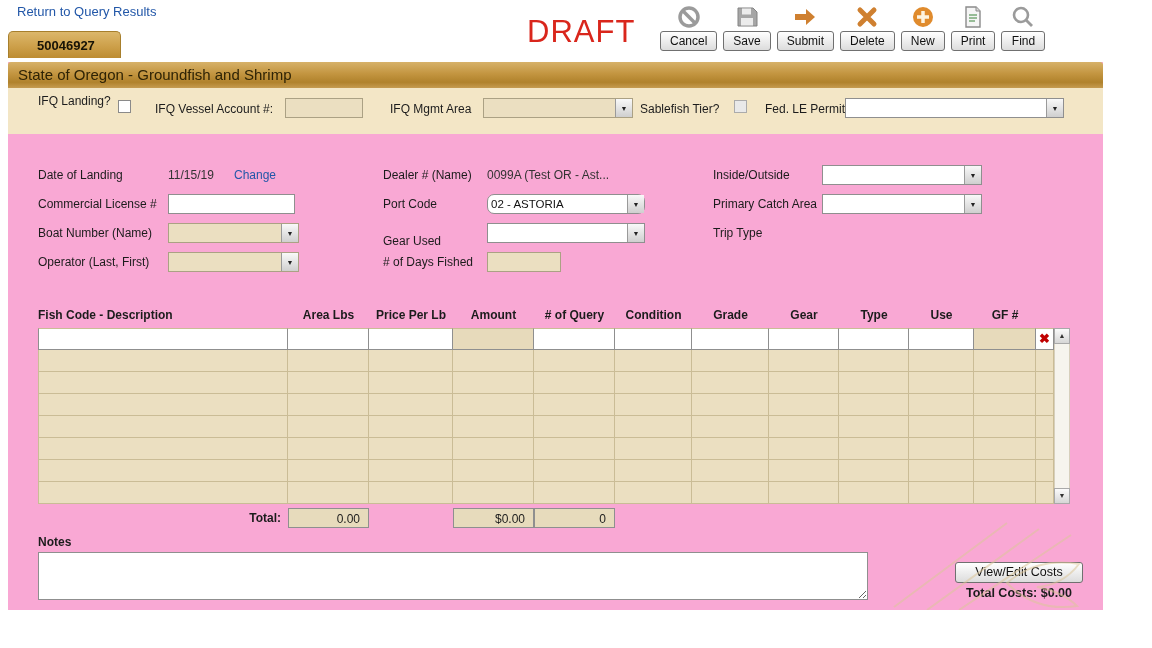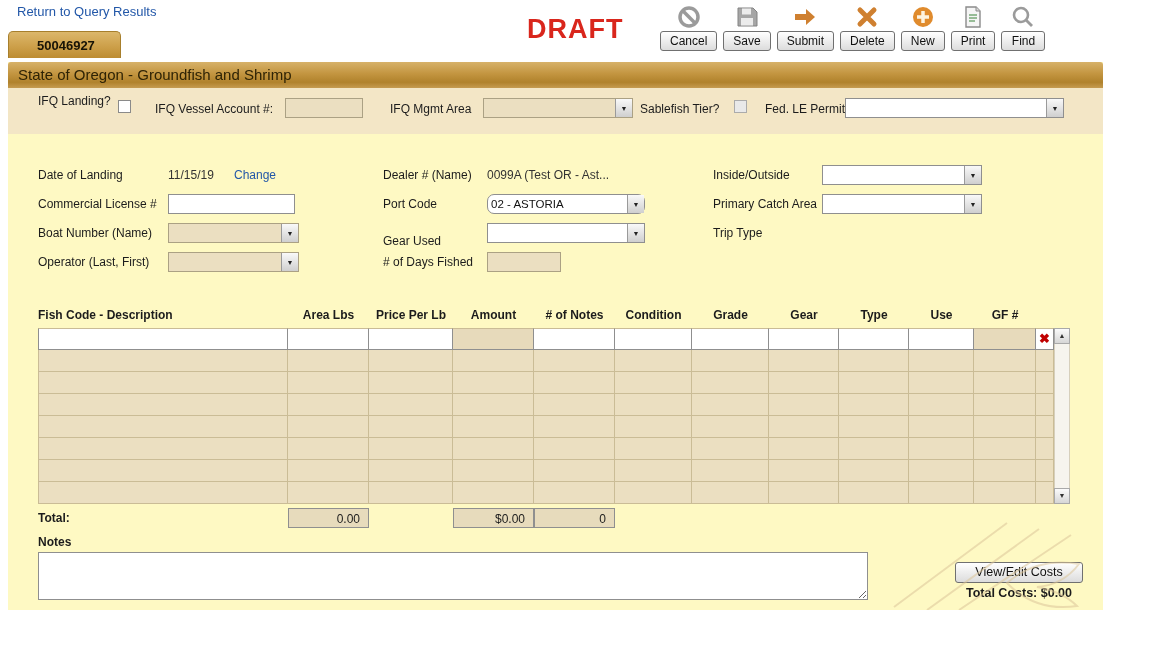--- a/index.html
+++ b/index.html
@@ -9,31 +9,31 @@
 
   .lbl { position:absolute; font-size:12px; color:#1c1c1c; white-space:nowrap; }
   .link { color:#2257a8; cursor:pointer; text-decoration:none;margin-left:12px; }
 
   
   .return-link { position:absolute; left:5px; top:4px; font-size:13px; }
   .tab { position:absolute; left:8px; top:31px; width:113px; height:27px;
          background:linear-gradient(180deg,#dcb76b 0%,#cda04a 55%,#bd8c32 100%);
          border:1px solid #a77f2c; border-bottom:none; border-radius:5px 5px 0 0;
          font-weight:bold; font-size:13px; color:#171306; line-height:27px; padding-left:28px; }
-  .draft { position:absolute; left:527px; top:14px; font-size:27px; font-weight:bold; color:#d9261c; letter-spacing:1px; }
+  .draft { position:absolute; left:527px; top:14px; font-size:31px; font-weight:normal; color:#d9261c; letter-spacing:1px; }
 
   .toolbar { position:absolute; left:660px; top:5px; display:flex; gap:6px; }
   .titem { display:flex; flex-direction:column; align-items:center; gap:2px; }
   .ticon { width:24px; height:24px; display:block; cursor:pointer; }
   .tbtn { display:block; min-width:44px; text-align:center; border:1px solid #707070; border-radius:3px;
           background:linear-gradient(180deg,#ffffff,#dcdcdc); font-size:12px; color:#111;
           padding:2px 9px; cursor:pointer; }
 
   
-  .content { position:absolute; left:8px; top:62px; width:1095px; height:548px; background:#fef9c3; }
+  .content { position:absolute; left:8px; top:62px; width:1095px; height:548px; background:#f9a8d4; }
   .titlebar { position:absolute; left:0; top:0; width:100%; height:26px;
               background:linear-gradient(180deg,#d7b269 0%,#c39540 45%,#b0822c 78%,#c59b50 100%);
               border-radius:3px 3px 0 0; font-size:15px; color:#2e2305; line-height:26px; padding-left:10px; }
   .ifq-strip { position:absolute; left:0; top:26px; width:100%; height:46px; background:#f3e6c6; }
 
   .inputbox { position:absolute; height:20px; background:#fff; border:1px solid #8f8f8f; }
   .inputbox.disabled { background:#ebdfc1; border-color:#aba184; }
   .checkbox { position:absolute; width:13px; height:13px; background:#fff; border:1px solid #8a8a8a; cursor:pointer; }
   .checkbox.disabled { background:#e9e9e9; border-color:#ababab; cursor:default; }
 
@@ -61,21 +61,21 @@
   .c-cond{width:77px}.c-grade{width:77px}.c-gear{width:70px}.c-type{width:70px}.c-use{width:65px}
   .c-gf{width:62px}.c-del{width:18px}
 
   .scrollbar { position:absolute; left:1046px; top:266px; width:16px; height:176px;
                background:#f6f4ee; border:1px solid #d6cfbc; }
   .sarrow { position:absolute; left:-1px; width:16px; height:16px; border:1px solid #a9a9a9;
             background:linear-gradient(180deg,#fbfbfb,#d6d6d6); font-size:7px; color:#333;
             text-align:center; line-height:14px; cursor:pointer; }
   .sarrow.up { top:-1px; } .sarrow.down { bottom:-1px; }
 
-  .total-label { position:absolute; left:30px; top:449px; width:247px; font-weight:bold; padding-right:4px; }
+  .total-label { position:absolute; left:30px; top:449px; width:247px; text-align:right; font-weight:bold; padding-right:4px; }
   .totbox { position:absolute; height:20px; background:#e7dbbc; border:1px solid #8f8f8f;
             font-size:12px; text-align:right; padding:3px 8px 8px 0; top:446px; }
 
   .notes-label { position:absolute; left:30px; top:473px; font-weight:bold; }
   .notes-area { position:absolute; left:30px; top:490px; width:830px; height:48px; background:#fff;
                 border:1px solid #8f8f8f; resize:both; font-family:"Liberation Sans",sans-serif; font-size:12px; padding:2px; }
 
   .costs-btn { position:absolute; left:947px; top:500px; width:128px; height:21px; border:1px solid #707070;
                border-radius:3px; background:linear-gradient(180deg,#ffffff,#dcdcdc); font-size:12.5px;
                color:#111; text-align:center; line-height:19px; cursor:pointer; }
@@ -221,21 +221,21 @@
       <span class="sbtn">▼</span>
     </div>
 
     <span class="lbl" style="left:705px; top:164px;">Trip Type</span>
 
     <div class="thead">
       <div class="hcell left c-desc">Fish Code - Description</div>
       <div class="hcell c-gross">Area Lbs</div>
       <div class="hcell c-price">Price Per Lb</div>
       <div class="hcell c-amount">Amount</div>
-      <div class="hcell c-fish"># of Notes</div>
+      <div class="hcell c-fish"># of Query</div>
       <div class="hcell c-cond">Condition</div>
       <div class="hcell c-grade">Grade</div>
       <div class="hcell c-gear">Gear</div>
       <div class="hcell c-type">Type</div>
       <div class="hcell c-use">Use</div>
       <div class="hcell c-gf">GF #</div>
     </div>
 
     <div class="tbody" id="table-body">
       <div class="trow arow first">

